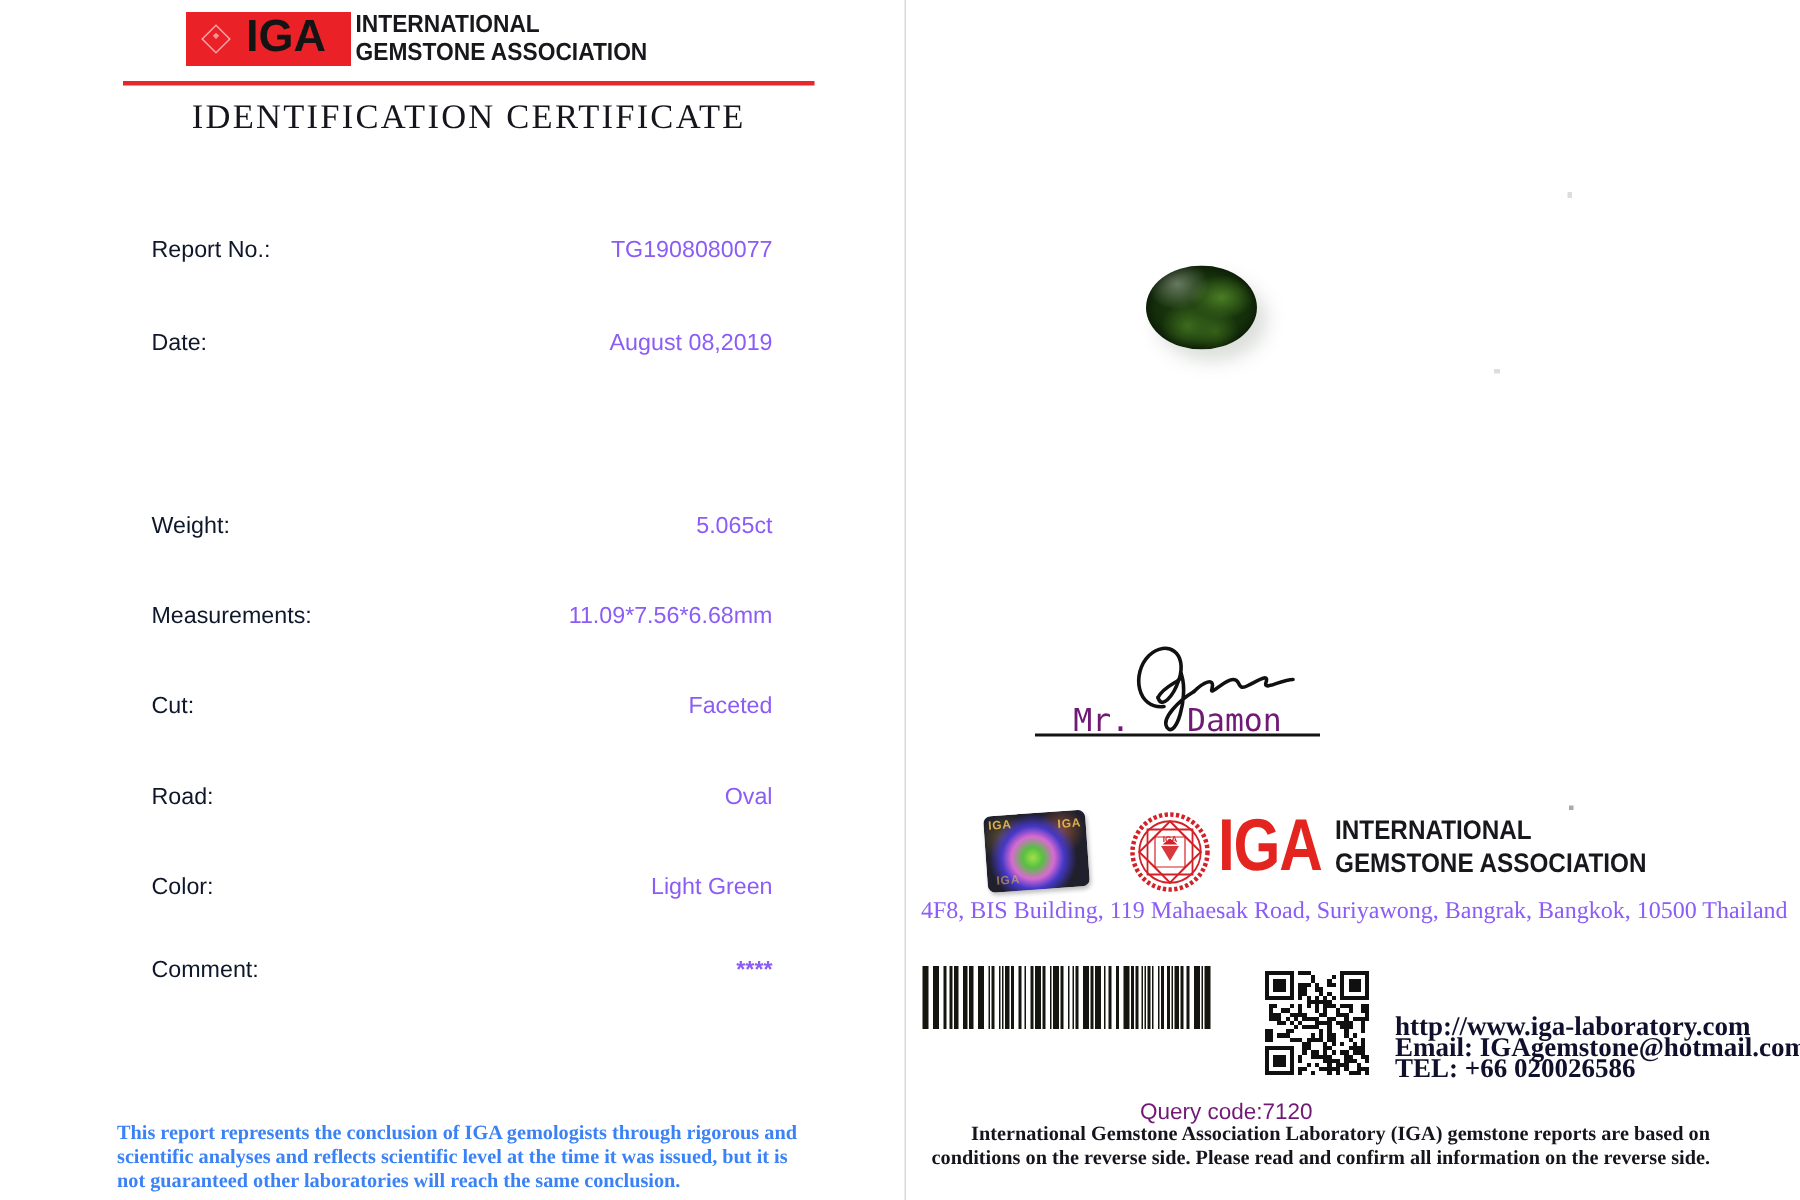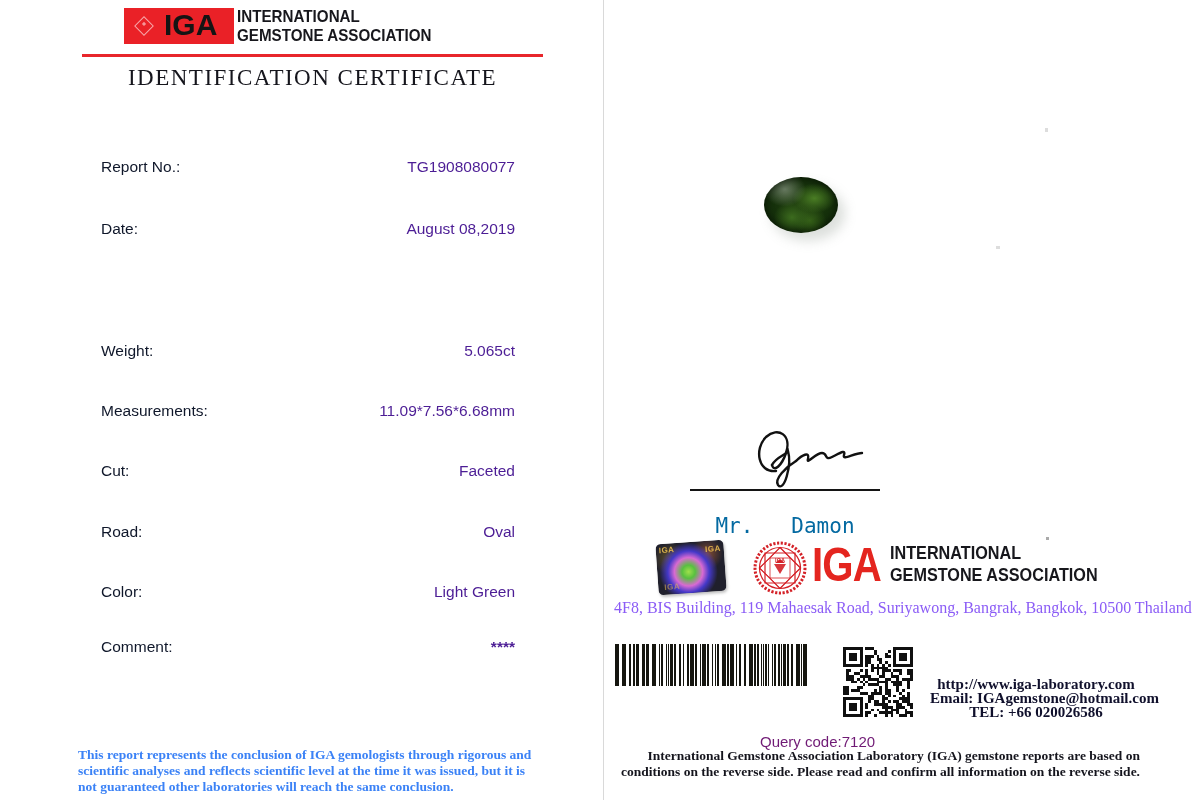--- a/index.html
+++ b/index.html
@@ -17,43 +17,43 @@
   .logo-iga{position:absolute;left:40px;top:0px;font-size:30px;font-weight:bold;color:#141414;letter-spacing:0px;}
   .hdr-org{position:absolute;left:237px;top:7px;font-weight:bold;font-size:16.5px;line-height:18.5px;
       color:#17171c;transform:scaleX(.92);transform-origin:left top;white-space:nowrap;}
   .red-rule{position:absolute;left:82px;top:54px;width:461px;height:3px;background:#e8262b;}
   .title{position:absolute;left:82px;top:65px;width:461px;text-align:center;
       font-family:"Liberation Serif",serif;font-weight:normal;font-size:23px;letter-spacing:1.5px;color:#15151c;white-space:nowrap;}
 
   
   .row{position:absolute;left:0;width:515px;height:22px;}
   .row .lbl{position:absolute;left:101px;top:0;font-size:15.5px;color:#0f172a;white-space:nowrap;}
-  .row .val{position:absolute;right:0;top:0;font-size:15.5px;color:#4c1d95;text-align:right;white-space:pre;}
+  .row .val{position:absolute;right:0;top:0;font-size:15.5px;color:#8b5cf6;text-align:right;white-space:pre;}
 
   
   .disc-left{position:absolute;left:78px;top:747px;width:468px;font-family:"Liberation Serif",serif;
       font-weight:600;font-size:13.5px;line-height:15.8px;color:#3b82f6;}
   .disc-right{position:absolute;left:618px;top:748px;width:522px;text-align:right;
       font-family:"Liberation Serif",serif;font-weight:600;font-size:13.5px;line-height:15.5px;color:#15151d;}
 
   
   .gem{position:absolute;left:764px;top:177px;width:74px;height:56px;border-radius:50%;
       background:
         radial-gradient(ellipse at 28% 22%, rgba(255,255,255,.35) 0%, rgba(255,255,255,0) 28%),
         radial-gradient(ellipse at 68% 38%, #4a7d24 0%, rgba(0,0,0,0) 30%),
         radial-gradient(ellipse at 38% 72%, #3c6b1e 0%, rgba(0,0,0,0) 28%),
         radial-gradient(ellipse at 62% 78%, #356018 0%, rgba(0,0,0,0) 25%),
         radial-gradient(ellipse at 50% 50%, #20400f 0%, #15300b 55%, #0c2006 100%);
       box-shadow:7px 8px 12px rgba(140,150,140,.30), inset 0 0 8px rgba(0,0,0,.55);}
 
   
   .sig-svg{position:absolute;left:742px;top:427px;}
   .sig-line{position:absolute;left:690px;top:489px;width:190px;height:2px;background:#141414;}
-  .sig-name{position:absolute;left:660px;top:514px;width:250px;text-align:center;white-space:pre;
-      font-family:"DejaVu Sans Mono","Liberation Mono",monospace;font-size:21px;color:#0369a1;}
+  .sig-name{position:absolute;left:660px;top:468px;width:250px;text-align:center;white-space:pre;
+      font-family:"DejaVu Sans Mono","Liberation Mono",monospace;font-size:21px;color:#701a75;}
 
   
   .holo{position:absolute;left:657px;top:542px;width:68px;height:51px;border-radius:5px;transform:rotate(-4deg);
       background:
         radial-gradient(circle at 46% 58%, #9fe04c 0%, #58c040 14%, #d86ad2 30%, #4438c8 44%, rgba(20,20,40,0) 62%),
         radial-gradient(circle at 75% 25%, rgba(230,120,60,.5) 0%, rgba(0,0,0,0) 25%),
         radial-gradient(circle at 20% 30%, rgba(200,160,40,.4) 0%, rgba(0,0,0,0) 25%),
         #20202c;
       box-shadow:1px 2px 3px rgba(0,0,0,.25);}
   .holo span{position:absolute;font-size:8px;font-weight:bold;color:rgba(235,190,80,.9);letter-spacing:.5px;}
@@ -64,22 +64,22 @@
       color:#17171c;transform:scaleX(.9);transform-origin:left top;white-space:nowrap;}
   .address{position:absolute;left:614px;top:599px;width:560px;text-align:center;
       font-family:"Liberation Serif",serif;font-weight:normal;font-size:16px;color:#8b5cf6;white-space:nowrap;}
 
   
   .barcode{position:absolute;left:615px;top:644px;width:193px;height:42px;}
   .barcode i{position:absolute;top:0;height:100%;background:#15150f;}
   .qr{position:absolute;left:843px;top:647px;width:70px;height:70px;}
 
   
-  .contact{position:absolute;left:930px;top:678px;width:212px;text-align:center;
-      font-family:"Liberation Serif",serif;font-weight:bold;font-size:15px;line-height:13.8px;color:#10102c;white-space:nowrap;}
+  .contact{position:absolute;left:930px;top:678px;width:212px;text-align:left;
+      font-family:"Liberation Serif",serif;font-weight:bold;font-size:18px;line-height:13.8px;color:#10102c;white-space:nowrap;}
   .query{position:absolute;left:760px;top:733px;width:212px;text-align:left;font-size:15px;color:#701a75;}
 
   
   .speck{position:absolute;background:#bbb;opacity:.5;}
 </style>
 </head>
 <body>
 
 <div id="page">
 

